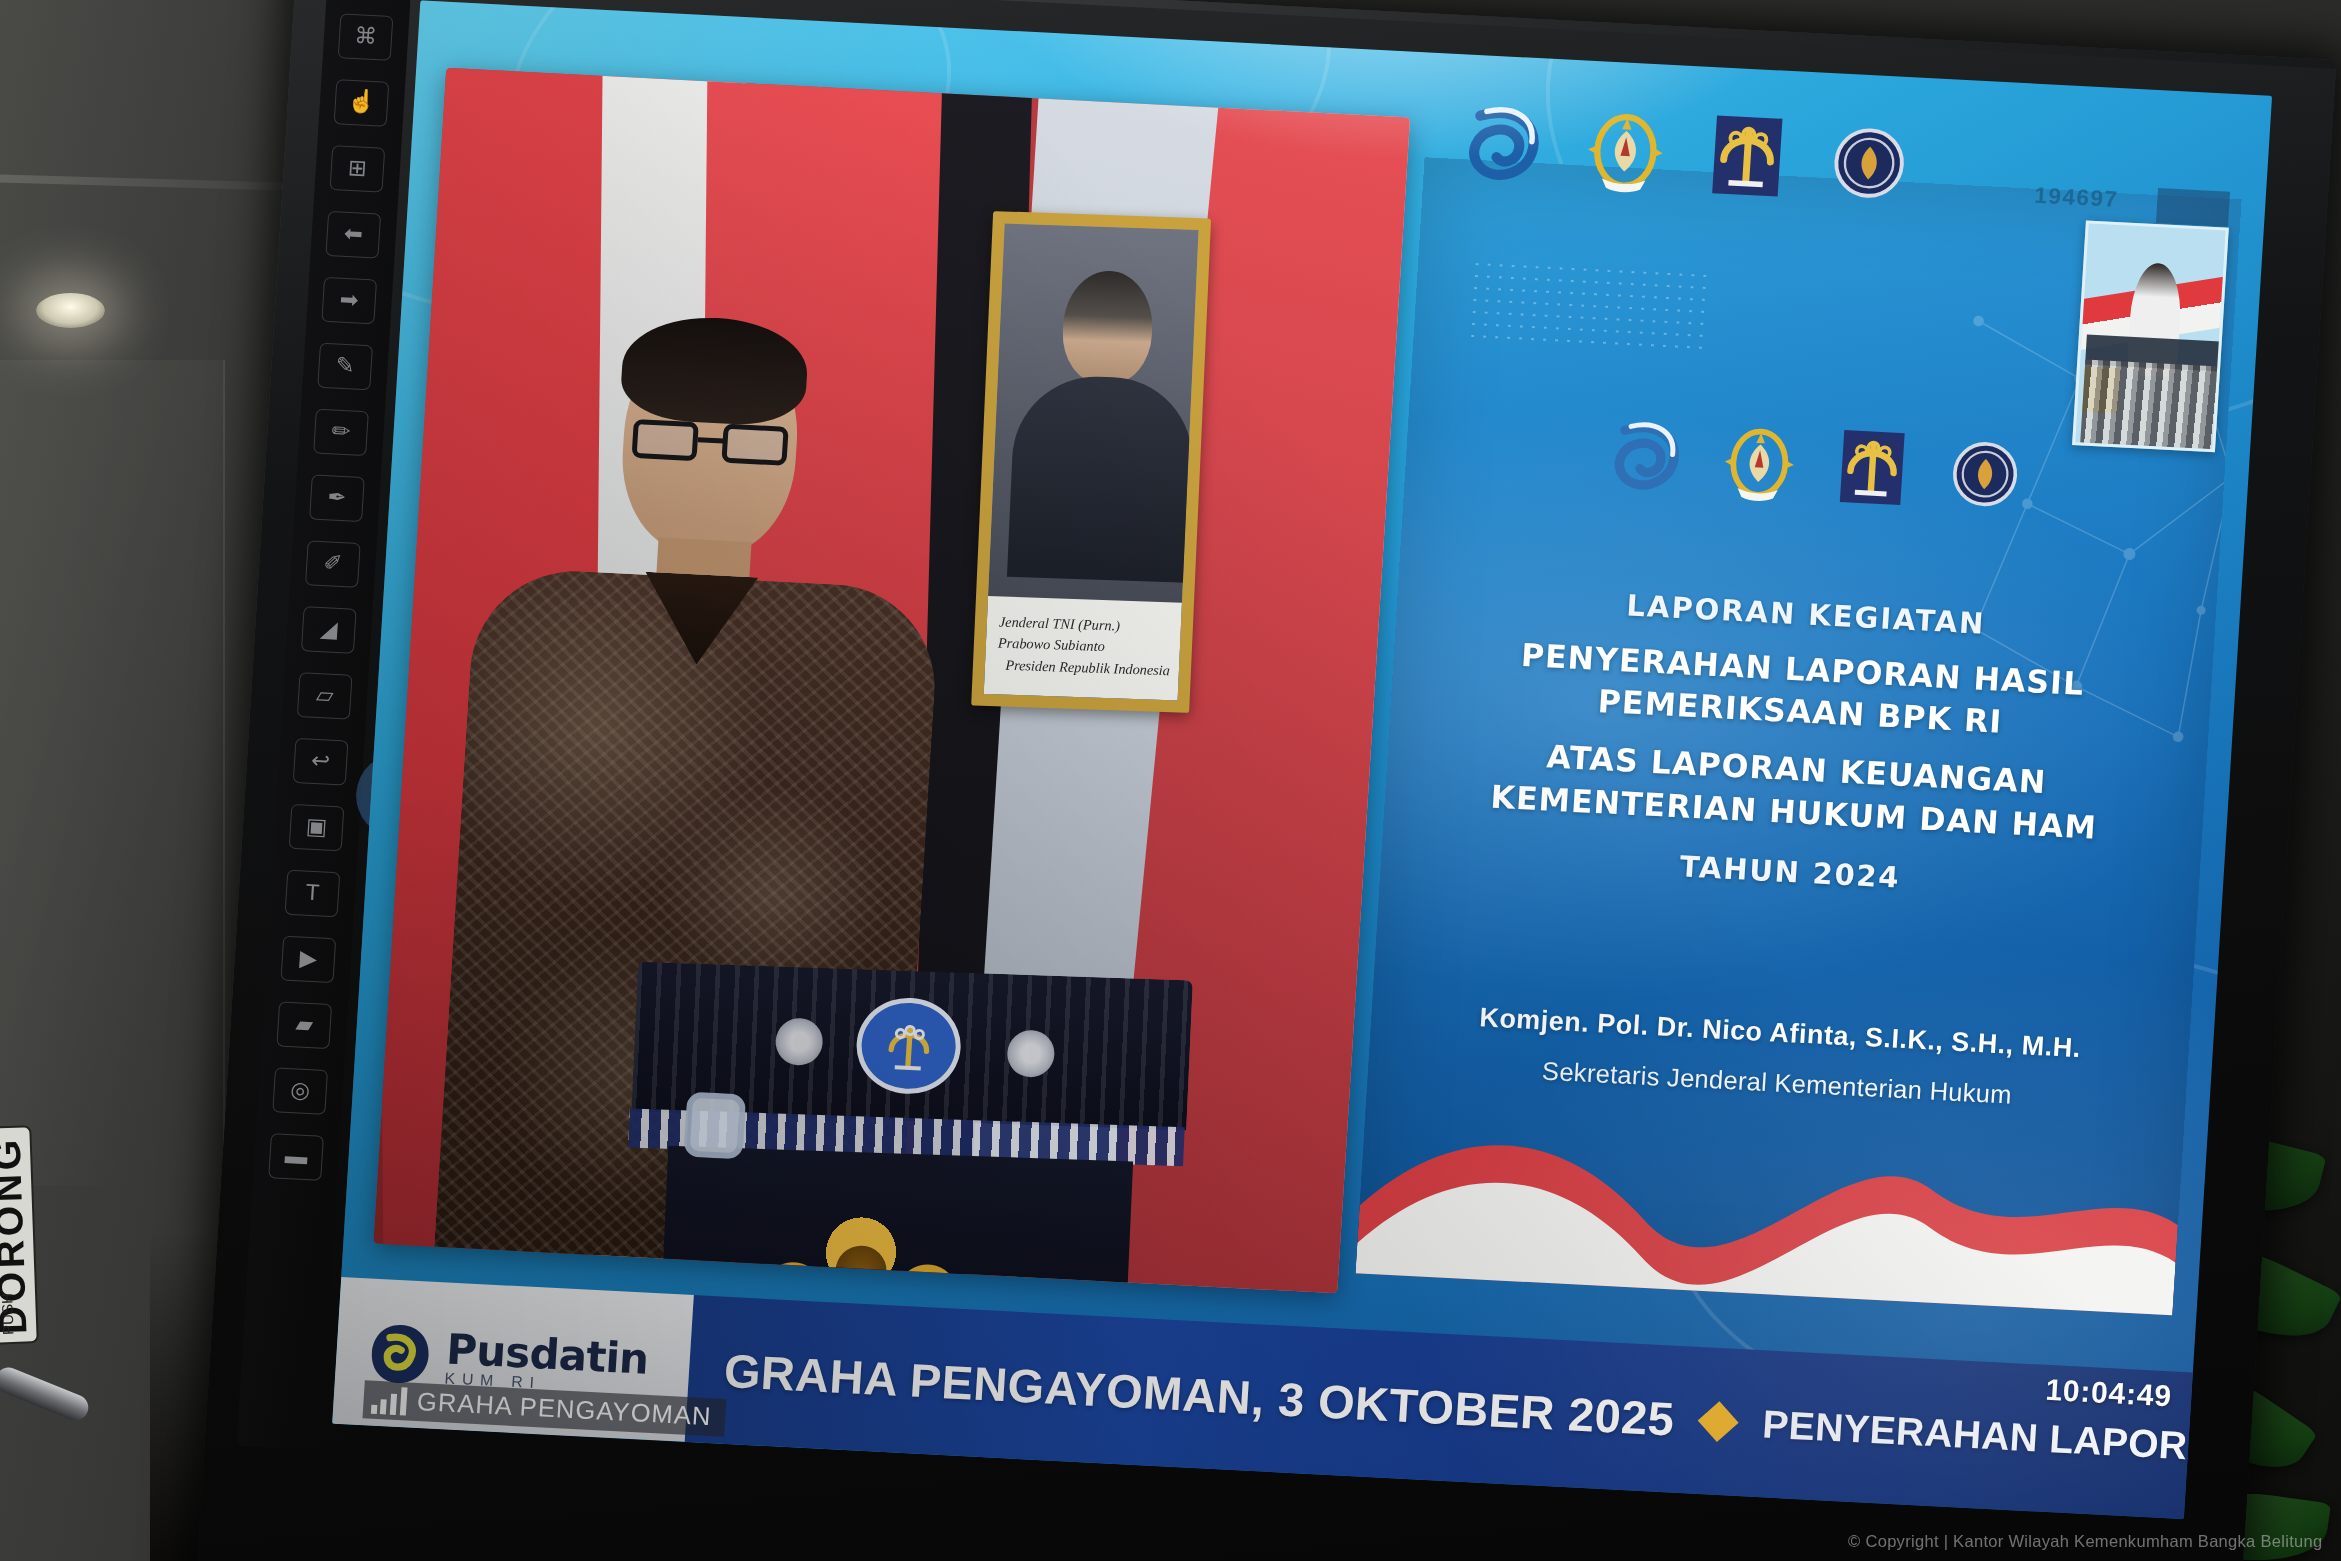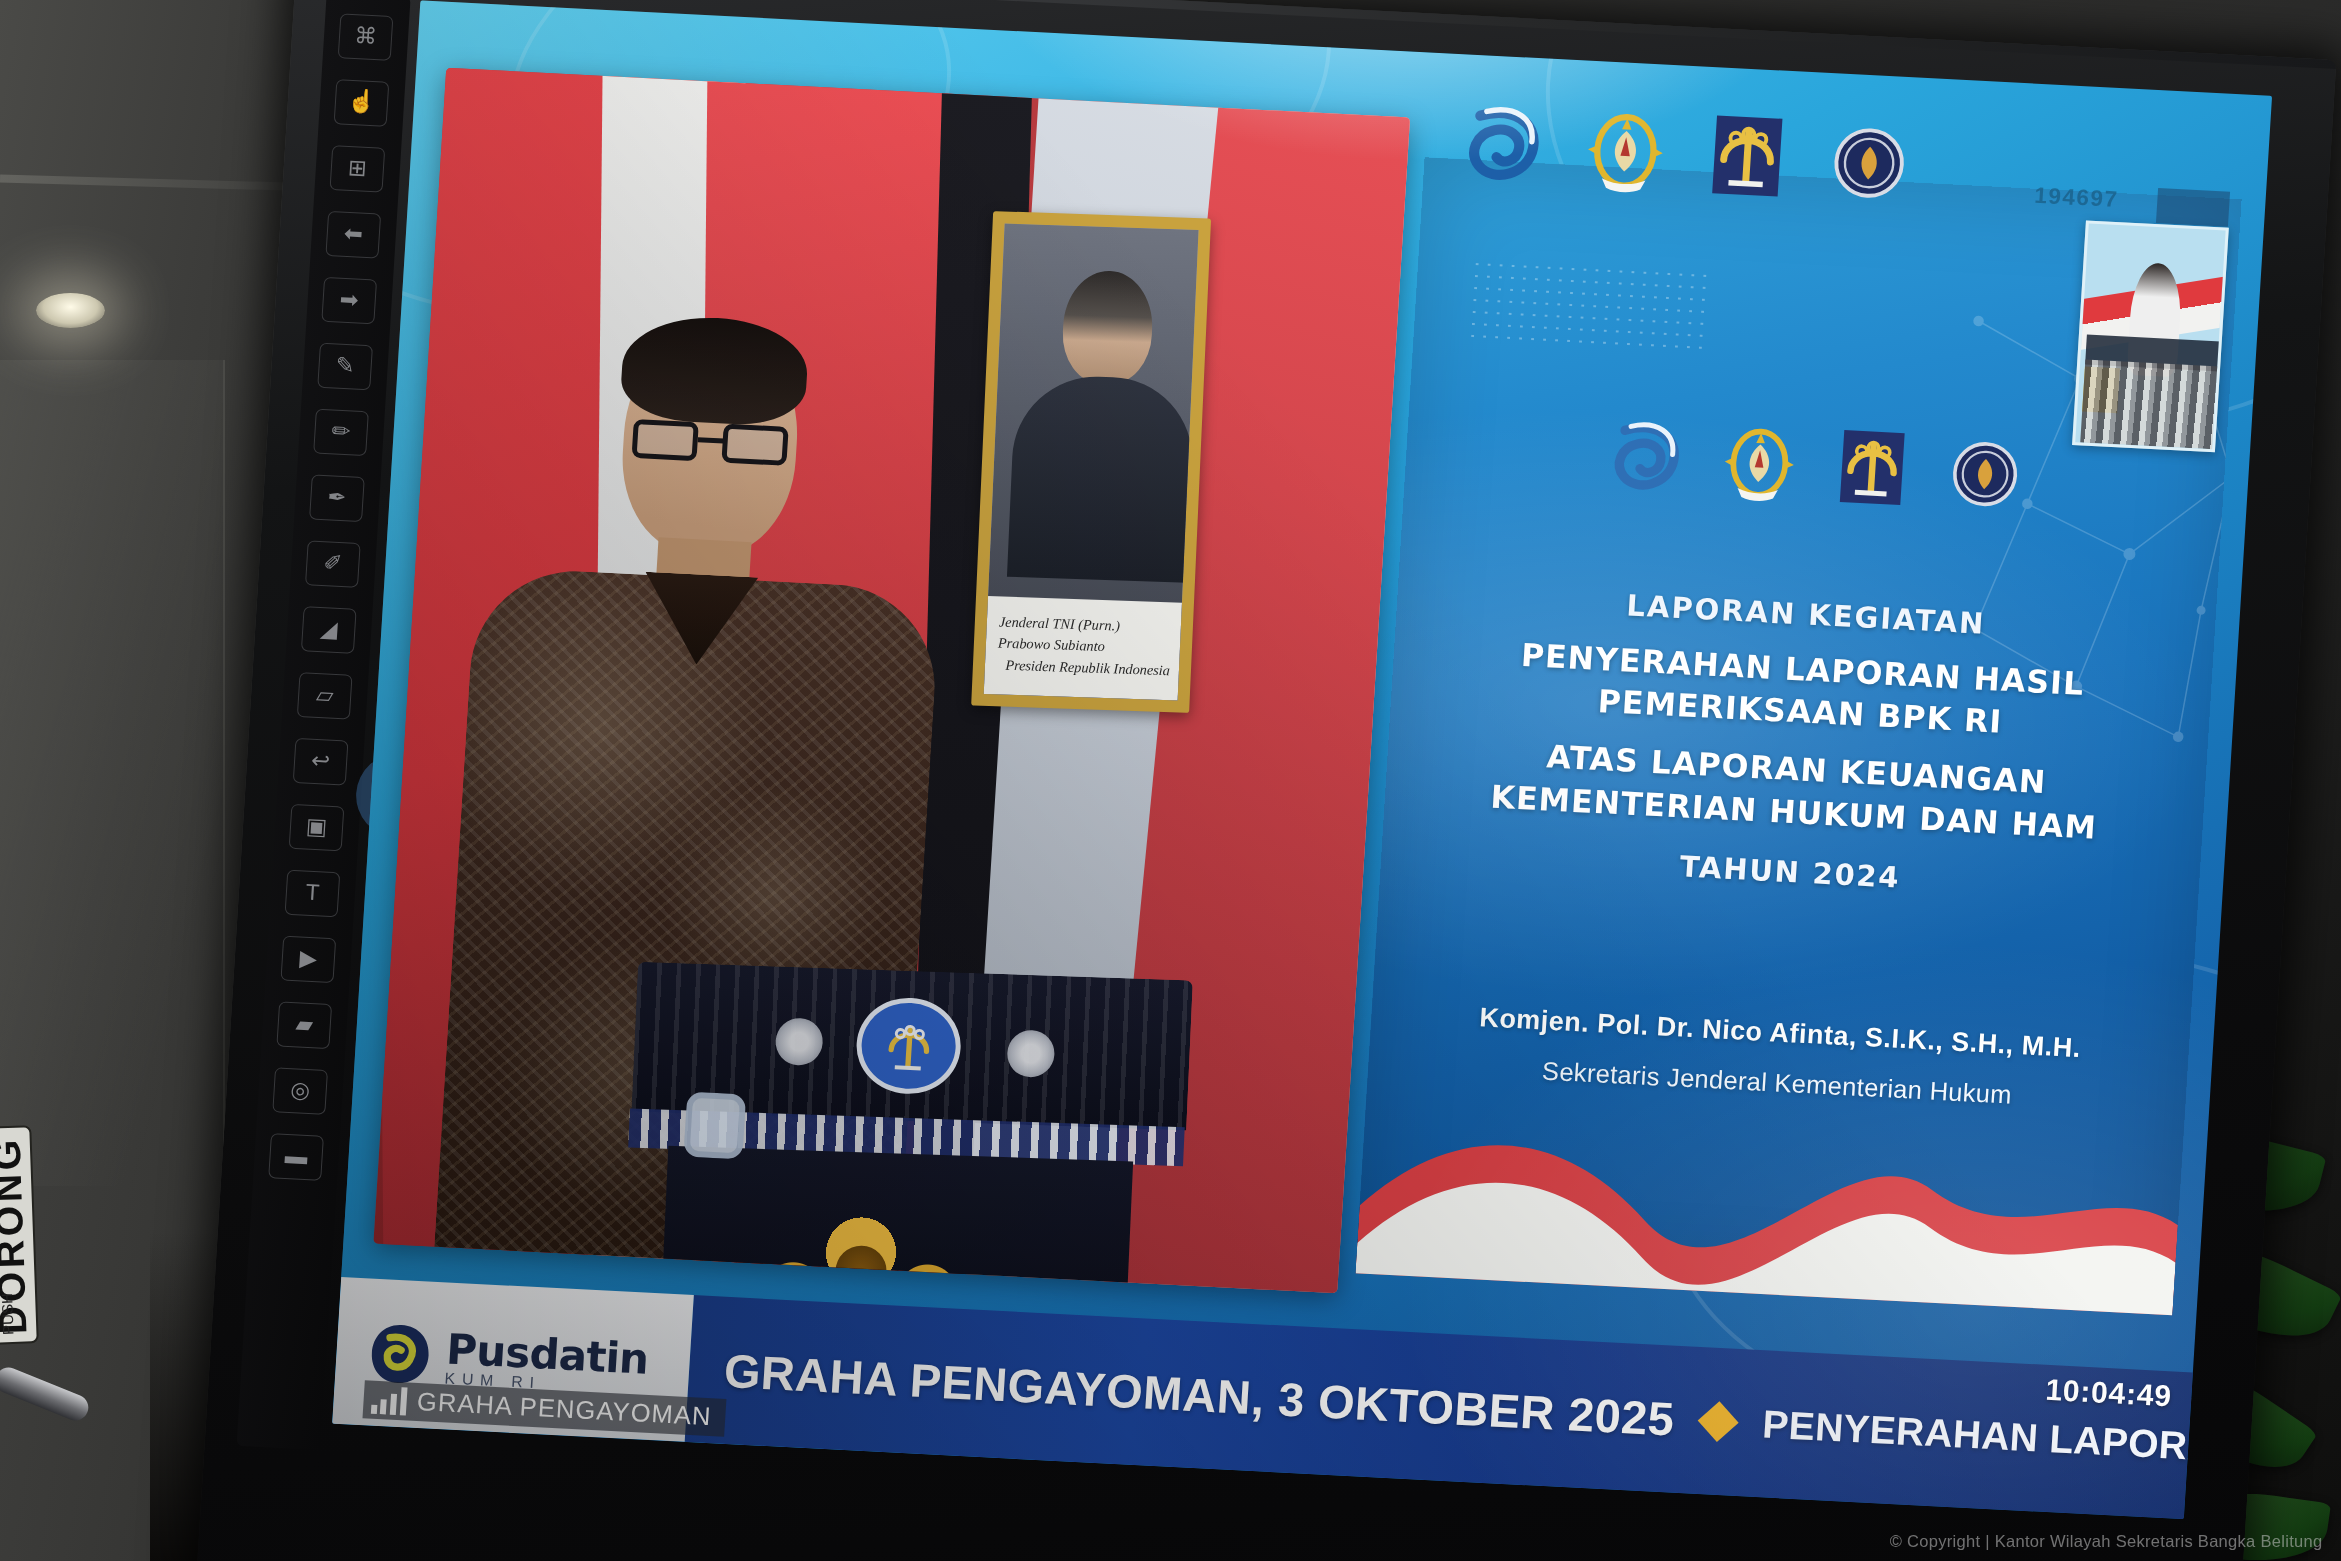--- a/index.html
+++ b/index.html
@@ -529,15 +529,15 @@
           <span>GRAHA PENGAYOMAN</span>
         </div>
       </div>
 
       <div class="screen-glare"></div>
       <div class="screen-dark"></div>
     </div>
 
   </div>
 
-  <div class="copyright">© Copyright | Kantor Wilayah Sekretaris Bangka Belitung</div>
+  <div class="copyright">© Copyright | Kantor Wilayah Kemenkumham Bangka Belitung</div>
 </div>
 
 
 </body></html>

